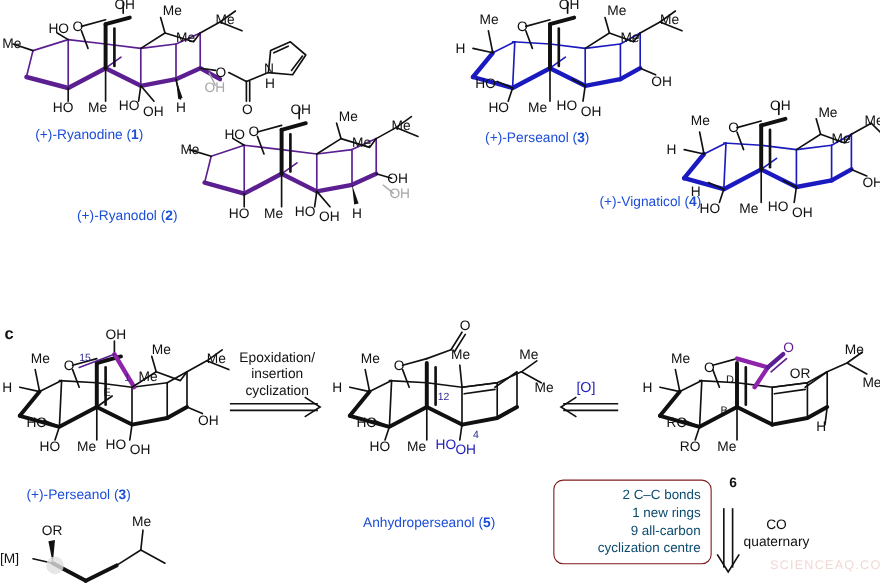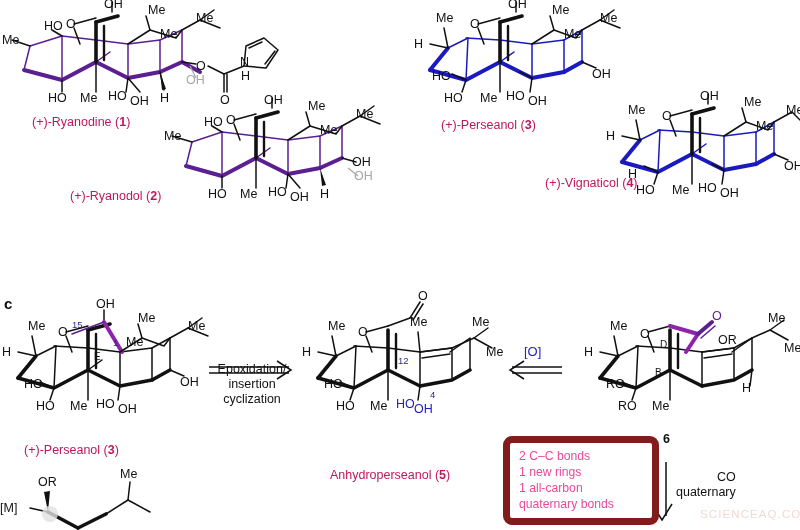--- a/index.html
+++ b/index.html
@@ -7,50 +7,50 @@
     width:800px;height:530px;
     background:#ffffff;
     font-family:"Liberation Sans", sans-serif;
     color:#111;
     position:relative;
     overflow:hidden;
   }
   .canvas{position:absolute;left:0;top:0;width:800px;height:530px;}
   svg{position:absolute;left:0;top:0;width:800px;height:530px;overflow:visible;}
   .lbl{position:absolute;white-space:nowrap;}
-  .cname{font-size:12.5px;color:#be185d;}
+  .cname{font-size:12.5px;color:#1d4ed8;}
   .cname b{font-weight:bold;}
   .panel-letter{font-size:15px;font-weight:bold;color:#111;}
   .atom{font-size:12.5px;fill:#111;font-family:"Liberation Sans",sans-serif;}
   .atom-gray{fill:#a7a7a7;}
   .atom-blue{fill:#2222bb;}
   .atom-purple{fill:#5b1f91;}
   .num{font-size:9.5px;fill:#2a2a8c;font-family:"Liberation Sans",sans-serif;}
   .ring-letter{font-size:10px;fill:#111;font-style:normal;font-family:"Liberation Sans",sans-serif;}
-  .rxn-text{font-size:12.5px;color:#111;text-align:center;line-height:1.18;margin-top:44px;}
+  .rxn-text{font-size:12.5px;color:#111;text-align:center;line-height:1.18;}
   .ox-text{font-size:13px;color:#2222bb;font-weight:normal;}
   .factbox{
     position:absolute;
-    border:7px solid #7f1d1d;
+    border:1px solid #7f1d1d;
     border-radius:9px;
     background:#fff;
-    text-align:left;
+    text-align:right;
     font-size:12.2px;
     line-height:1.32;
     padding:5px 9px 6px 9px;
-    color:#ec4899;
+    color:#0c4a6e;
   }
   .watermark{
     position:absolute;
     font-size:11.5px;
     letter-spacing:1.1px;
     color:#f0d9d4;
     font-family:"Liberation Sans",sans-serif;
   }
-  .co-label{font-size:12.5px;color:#111;text-align:right;line-height:1.18;}
+  .co-label{font-size:12.5px;color:#111;text-align:center;line-height:1.18;}
   .cmpd6{font-size:12.5px;font-weight:bold;color:#111;}
 </style>
 </head>
 <body>
 
 <div class="canvas">
 
 <svg viewBox="0 0 800 530">
   <defs>
     <style>
@@ -463,22 +463,22 @@
   <div>Epoxidation/</div>
   <div>insertion</div>
   <div>cyclization</div>
 </div>
 
 <div class="lbl ox-text" style="left:524px;top:344px;">[O]</div>
 
 <div class="factbox" style="left:503px;top:436px;width:124px;">
   <div>2 C–C bonds</div>
   <div>1 new rings</div>
-  <div>1 all-carbon</div>
-  <div>quaternary bonds</div>
+  <div>9 all-carbon</div>
+  <div>cyclization centre</div>
 </div>
 
 <div class="lbl co-label" style="left:676px;top:470px;">
   <div>CO</div>
   <div>quaternary</div>
 </div>
 
 <div class="watermark" style="left:700px;top:508px;">SCIENCEAQ.COM</div>
 
 </div>

